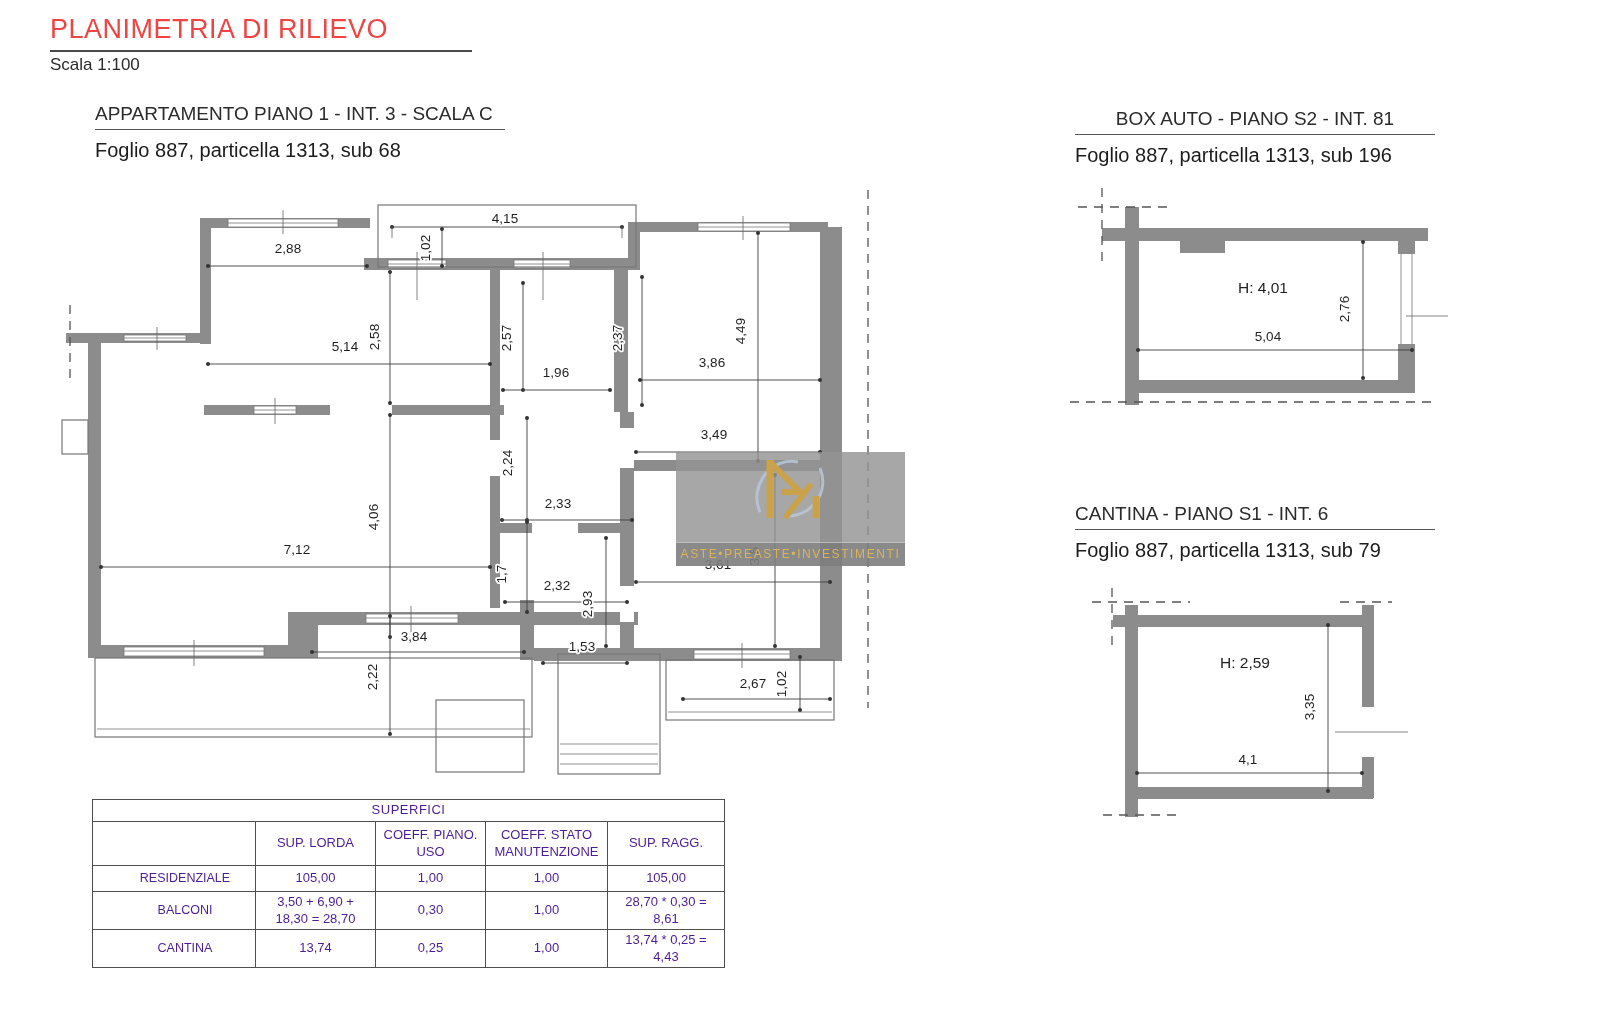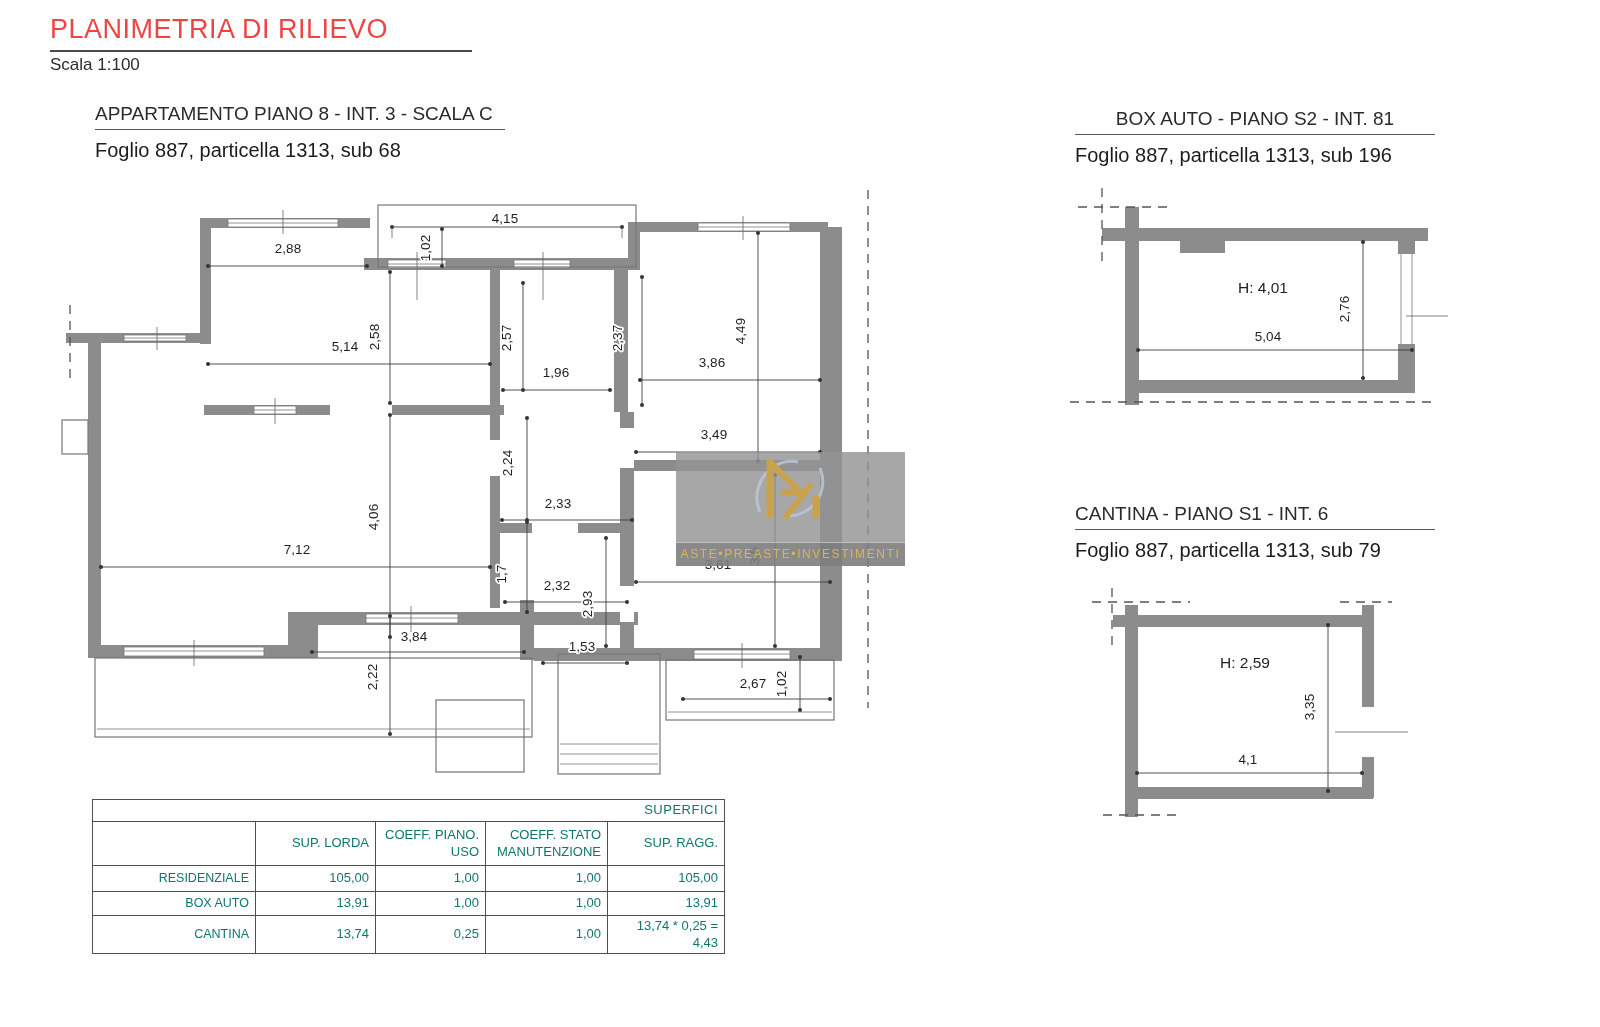--- a/index.html
+++ b/index.html
@@ -49,38 +49,38 @@
     background:rgba(104,104,104,0.45); border-top:1px solid rgba(235,235,235,0.55);
     color:#d9b45c; font-size:12px; letter-spacing:1.6px; white-space:nowrap;margin-top:20px;
   }
 
   
   table.superfici {
     position:absolute; left:92px; top:799px; width:632px;
     border-collapse:collapse; table-layout:fixed; background:#fff;
   }
   table.superfici td {
-    border:1.5px solid #4f4f4f; text-align:right; vertical-align:middle;
-    font-size:13px; color:#0f766e; padding:1px 6px; line-height:1.25;
+    border:1.5px solid #4f4f4f; text-align:center; vertical-align:middle;
+    font-size:13px; color:#4c1d95; padding:1px 6px; line-height:1.25;
   }
   table.superfici td.rowlabel { font-size:12.5px;padding-left:28px; }
   table.superfici td.tabletitle { font-size:13px; letter-spacing:.5px; }
 </style>
 </head>
 <body>
 
 <div id="page">
 
   <div class="abs" style="left:50px; top:14px;">
     <h1 class="page-title">PLANIMETRIA DI RILIEVO</h1>
     <div class="scale-label">Scala 1:100</div>
   </div>
 
   <div class="abs sec" style="left:95px; top:103px;">
-    <h2 style="width:410px;">APPARTAMENTO PIANO 8 - INT. 3 - SCALA C</h2>
+    <h2 style="width:410px;">APPARTAMENTO PIANO 1 - INT. 3 - SCALA C</h2>
     <div class="foglio">Foglio 887, particella 1313, sub 68</div>
   </div>
 
   <div class="abs sec" style="left:1075px; top:108px;">
     <h2 style="width:360px;text-align:center;">BOX AUTO - PIANO S2 - INT. 81</h2>
     <div class="foglio">Foglio 887, particella 1313, sub 196</div>
   </div>
 
   <div class="abs sec" style="left:1075px; top:503px;">
     <h2 style="width:360px;">CANTINA - PIANO S1 - INT. 6</h2>
@@ -338,26 +338,26 @@
         <td>COEFF. STATO MANUTENZIONE</td>
         <td>SUP. RAGG.</td>
       </tr>
       <tr style="height:26px">
         <td class="rowlabel">RESIDENZIALE</td>
         <td>105,00</td>
         <td>1,00</td>
         <td>1,00</td>
         <td>105,00</td>
       </tr>
-      <tr style="height:24px">
-        <td class="rowlabel">BOX AUTO</td>
-        <td>13,91</td>
+      <tr style="height:38px">
+        <td class="rowlabel">BALCONI</td>
+        <td>3,50 + 6,90 + 18,30 = 28,70</td>
+        <td>0,30</td>
         <td>1,00</td>
-        <td>1,00</td>
-        <td>13,91</td>
+        <td>28,70 * 0,30 = 8,61</td>
       </tr>
       <tr style="height:38px">
         <td class="rowlabel">CANTINA</td>
         <td>13,74</td>
         <td>0,25</td>
         <td>1,00</td>
         <td>13,74 * 0,25 = 4,43</td>
       </tr>
     </tbody>
   </table>

